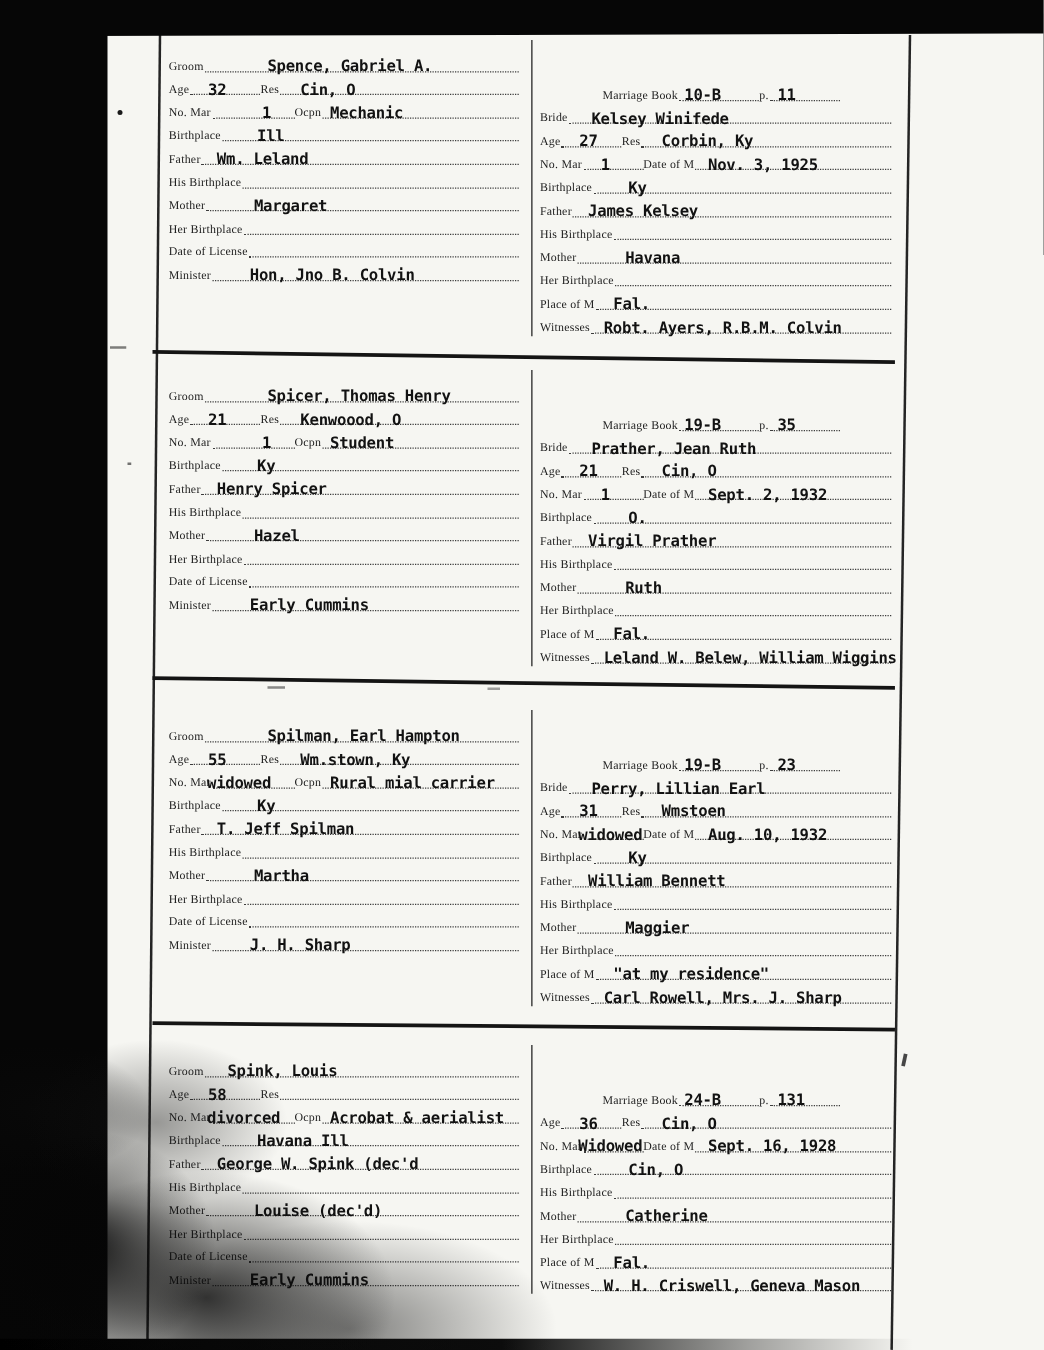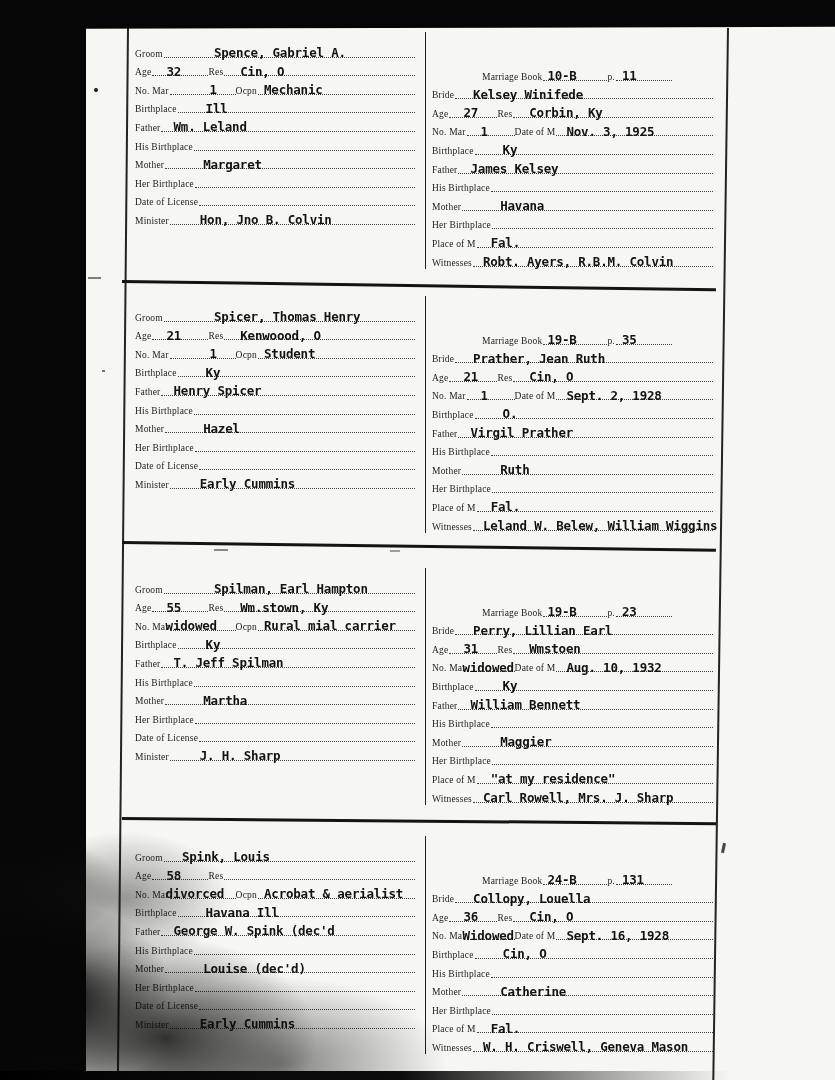--- a/index.html
+++ b/index.html
@@ -303,21 +303,21 @@
             <i class="val vres">Cin, O</i>
           </span>
         </div>
       <div class="row">
           <span class="lbl">No. Mar</span>
           <span class="fill w48">
             <i class="val">1</i>
           </span>
           <span class="lbl">Date of M</span>
           <span class="fill">
-            <i class="val vdom">Sept. 2, 1928</i>
+            <i class="val vdom">Sept. 2, 1932</i>
           </span>
         </div>
       <div class="row">
           <span class="lbl">Birthplace</span>
           <span class="fill">
             <i class="val vbp">O.</i>
           </span>
         </div>
       <div class="row">
           <span class="lbl">Father</span>
@@ -587,26 +587,20 @@
       <div class="row mbrow">
           <span class="lbl">Marriage Book</span>
           <span class="fill w64">
             <i class="val vbook">24-B</i>
           </span>
           <span class="lbl">p.</span>
           <span class="fill w56">
             <i class="val vpage">131</i>
           </span>
           <span class="fill nb"></span>
-        </div>
-      <div class="row">
-          <span class="lbl">Bride</span>
-          <span class="fill">
-            <i class="val vbname">Collopy, Louella</i>
-          </span>
         </div>
       <div class="row">
           <span class="lbl">Age</span>
           <span class="fill w48">
             <i class="val">36</i>
           </span>
           <span class="lbl">Res</span>
           <span class="fill">
             <i class="val vres">Cin, O</i>
           </span>

